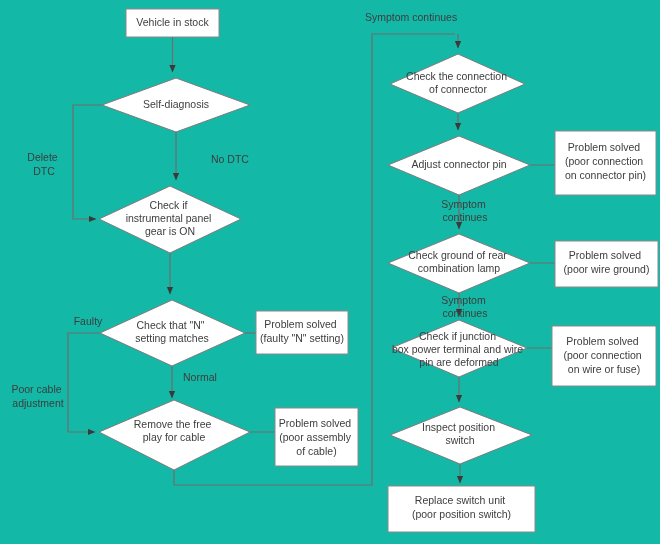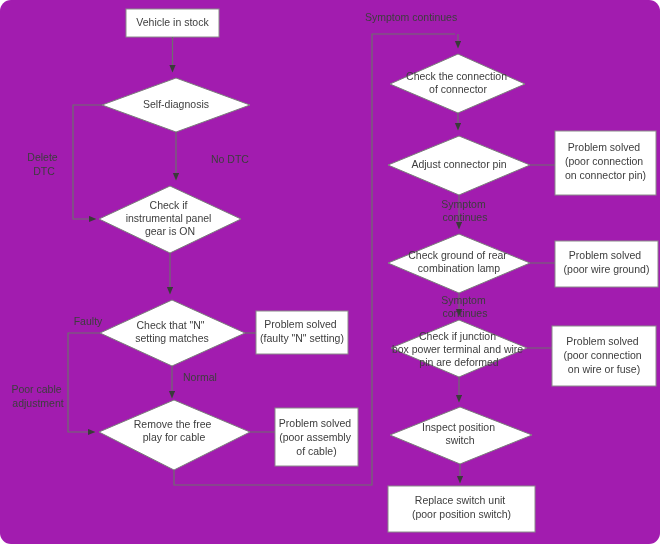--- a/index.html
+++ b/index.html
@@ -4,24 +4,23 @@
 <style>
   html, body {
     margin: 0;
     padding: 0;
     background: #ffffff;
   }
   #page {
     position: relative;
     width: 660px;
     height: 544px;
-    background: #a21caf;
+    background: #14b8a6;
     font-family: "Liberation Sans", sans-serif;
     overflow: hidden;
-    border-radius: 11px;
   }
   svg#flow {
     position: absolute;
     top: 0;
     left: 0;
     width: 660px;
     height: 544px;
   }
   .shape-stroke {
     fill: #ffffff;

